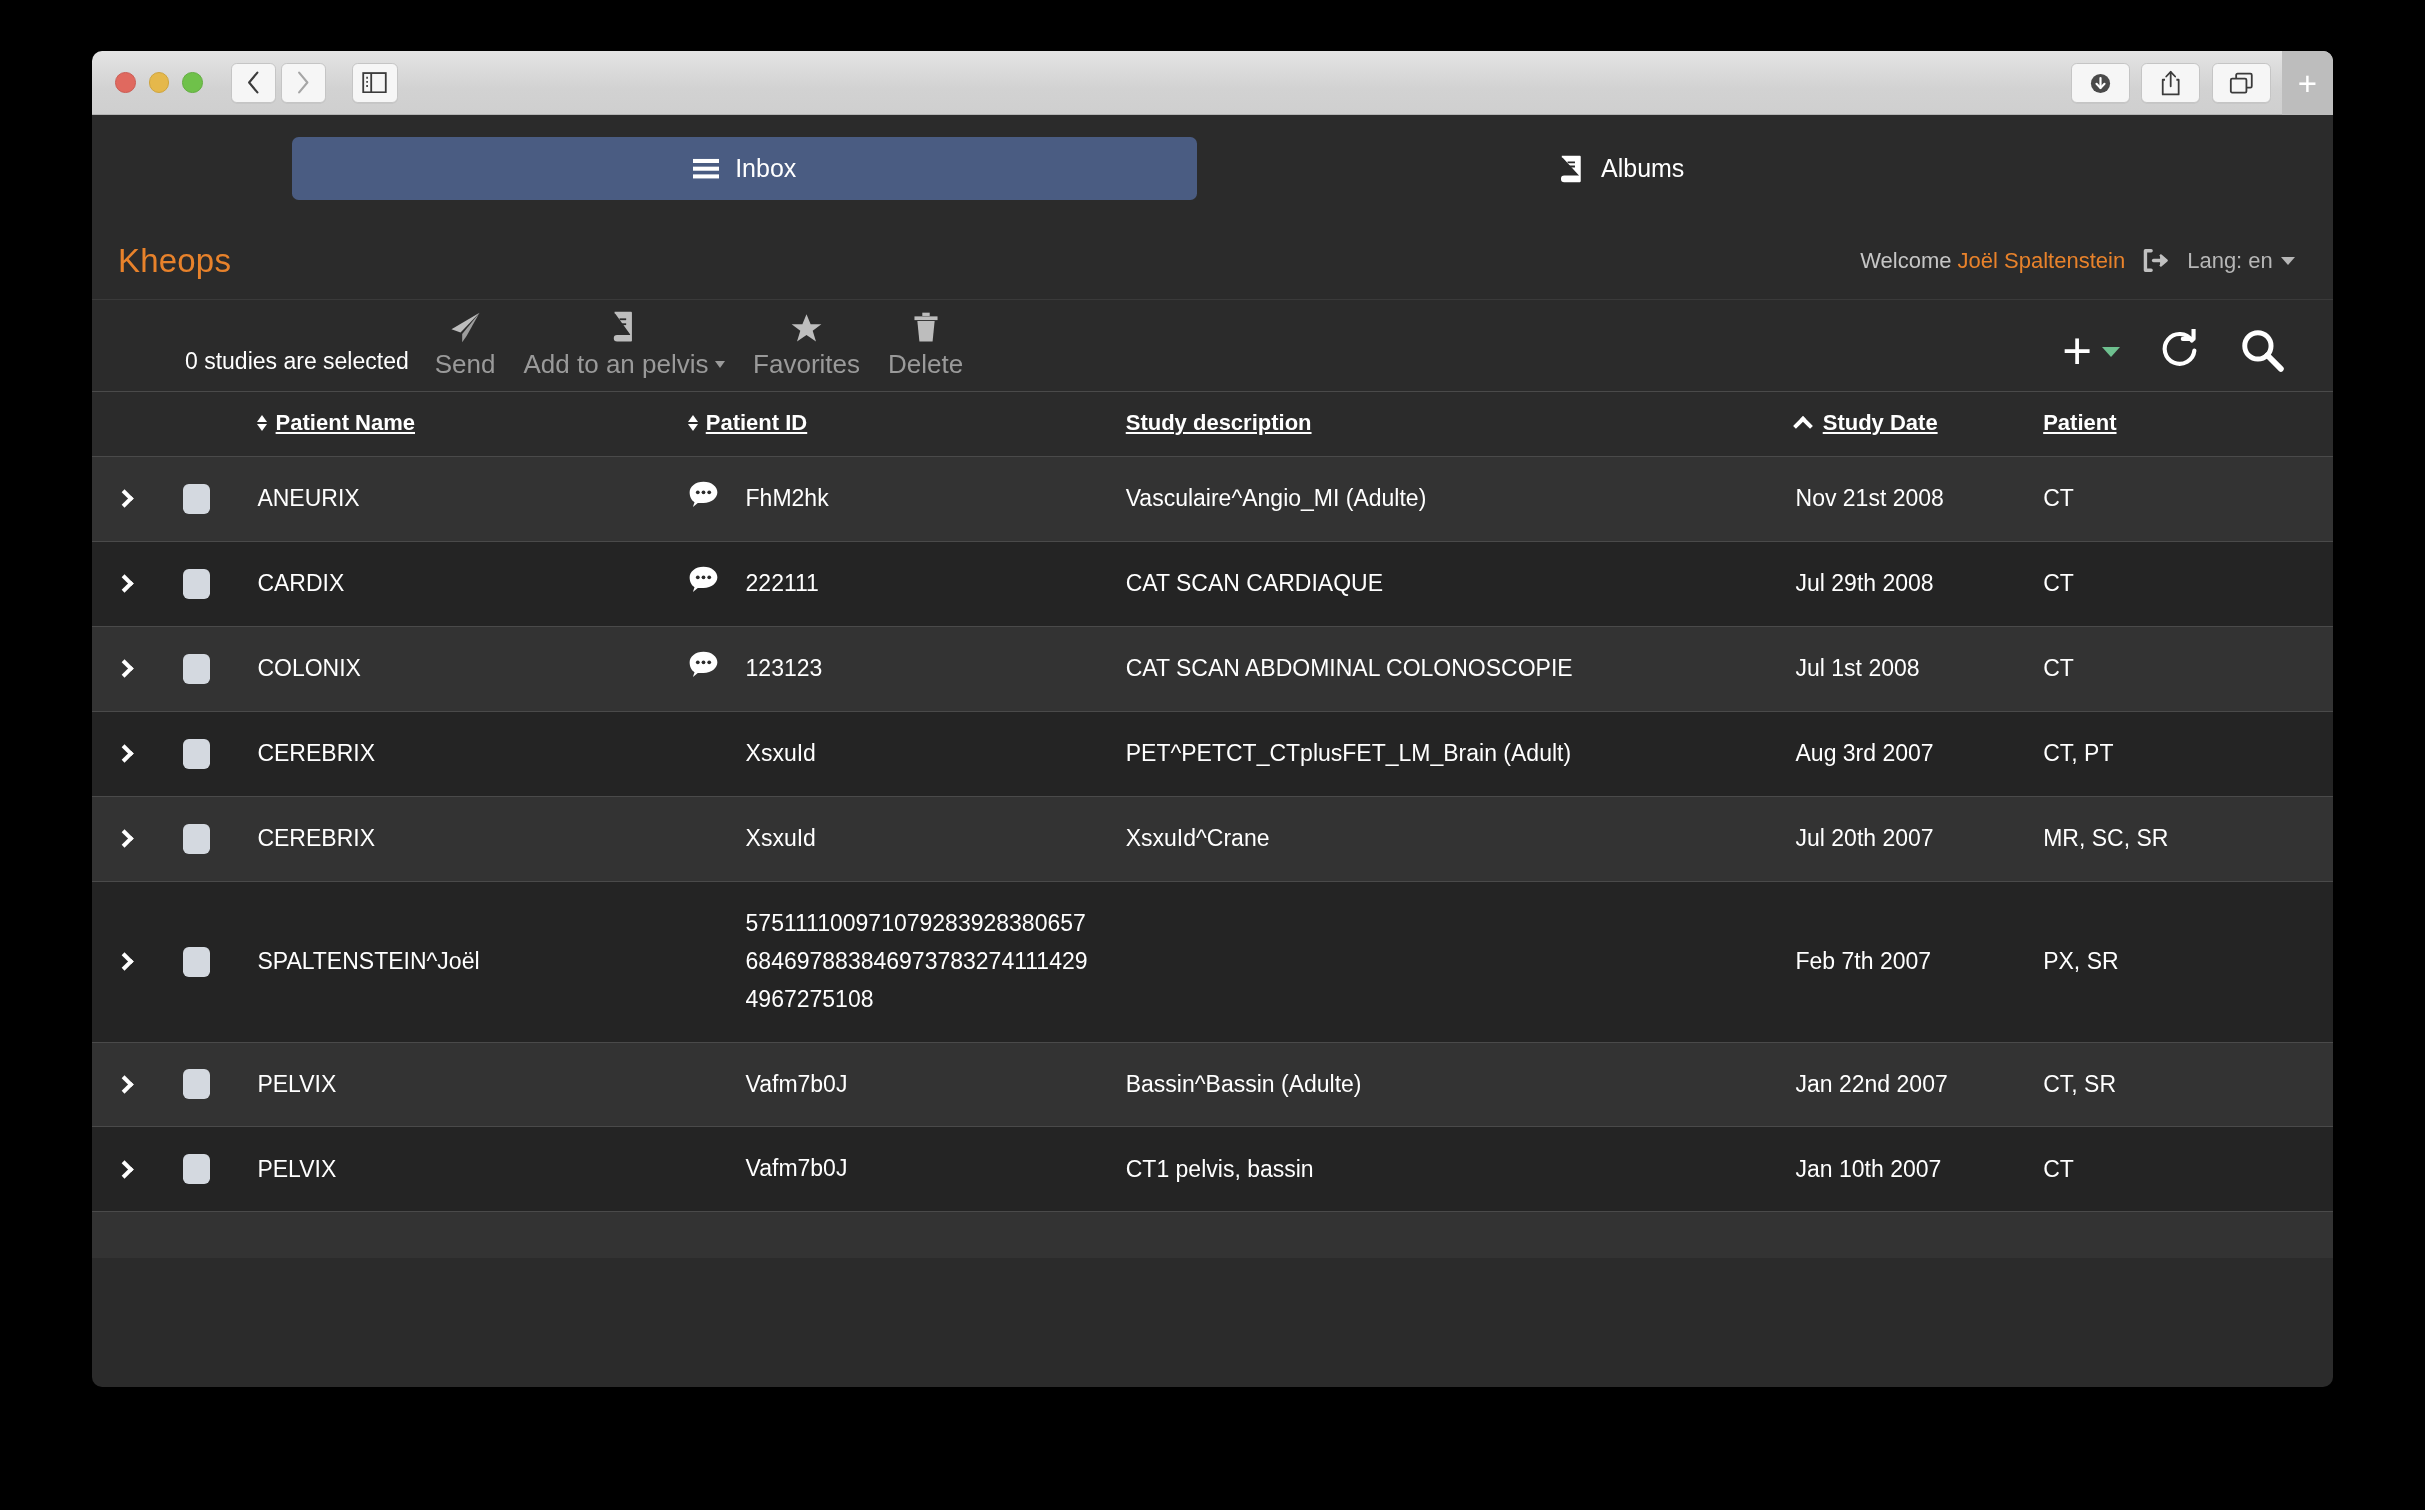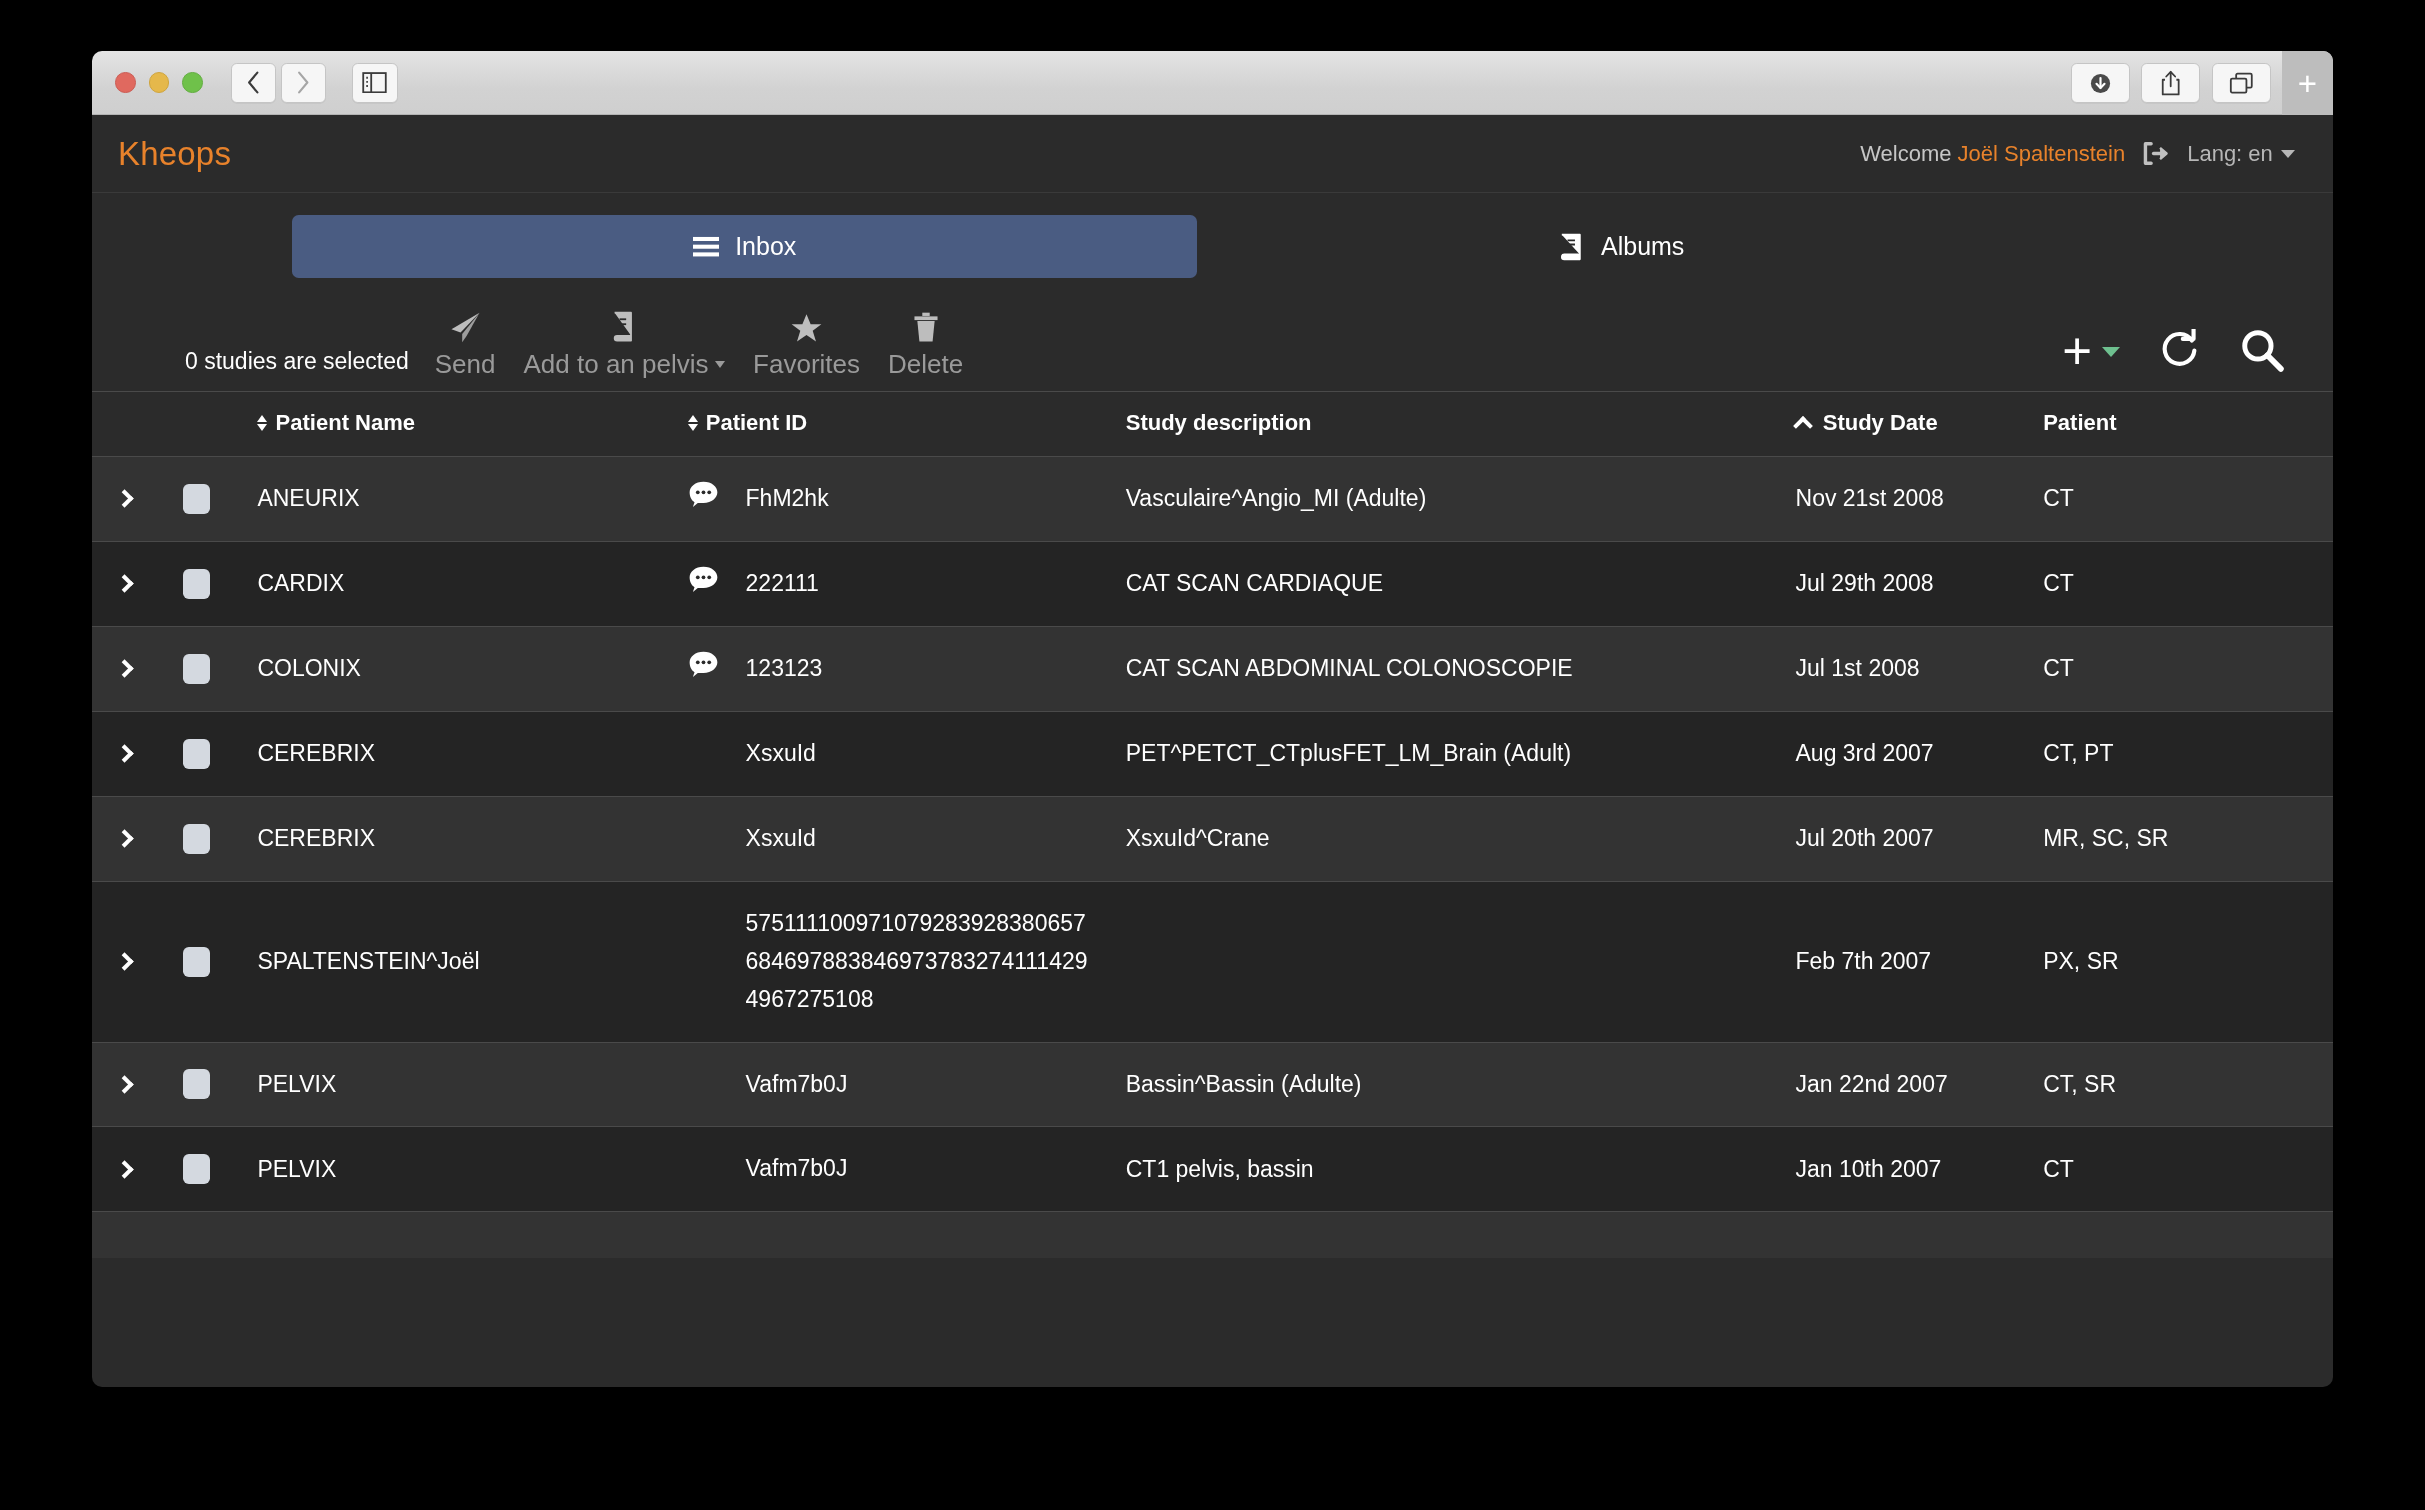--- a/index.html
+++ b/index.html
@@ -184,21 +184,21 @@
   #study-table thead th {
     background: #2b2b2b;
     color: #ffffff;
     font-size: 22px;
     font-weight: bold;
     text-align: left;
     padding: 18px 0 20px 0;
     border-top: 0.8px solid #4a4a4a;
     border-bottom: 0.8px solid #4a4a4a;
   }
-  .th-inner { display: flex; align-items: center; gap: 8.2px; }
+  .th-inner { display: flex; align-items: center; gap: 8.2px; text-decoration: underline; }
   .sort-both { display: inline-flex; flex-direction: column; gap: 2.5px; }
   .tri-up {
     width: 0; height: 0;
     border-left: 5.8px solid transparent;
     border-right: 5.8px solid transparent;
     border-bottom: 7.4px solid #ffffff;
   }
   .tri-down {
     width: 0; height: 0;
     border-left: 5.8px solid transparent;
@@ -306,58 +306,58 @@
           <rect x="2" y="8" width="19" height="17" fill="#f6f6f6" stroke="#3b3b3b" stroke-width="2.2" rx="1.6"></rect>
         </svg>
       </div>
       <div class="plus-tab">
         <span>+</span>
       </div>
     </div>
   </div>
 
   <div id="app">
+
+    <div id="tabs">
+      <div class="tab tab-inbox">
+        <svg width="26" height="21.4" viewBox="0 0 32 26">
+          <rect x="0" y="1" width="32" height="5" fill="#fff"></rect>
+          <rect x="0" y="10.5" width="32" height="5" fill="#fff"></rect>
+          <rect x="0" y="20" width="32" height="5" fill="#fff"></rect>
+        </svg>
+        <span>Inbox</span>
+      </div>
+      <div class="tab tab-albums">
+        <svg width="25" height="28" viewBox="0 0 30 34">
+          <path d="M2 2 H24 V32 H5 a3 3 0 0 1 0 -6 H24" fill="#fff" stroke="#fff" stroke-width="2" stroke-linejoin="round"></path>
+          <line x1="9" y1="9" x2="18" y2="9" stroke="#2b2b2b" stroke-width="2.2"></line>
+          <line x1="9" y1="14" x2="18" y2="14" stroke="#2b2b2b" stroke-width="2.2"></line>
+        </svg>
+        <span>Albums</span>
+      </div>
+    </div>
 
     <div id="app-header">
       <div id="brand">Kheops</div>
       <div class="header-right">
         <div class="welcome">
           <span>Welcome</span>
           <span class="uname">Joël Spaltenstein</span>
         </div>
         <span class="logout-icon">
           <svg width="26" height="23" viewBox="0 0 32 28">
             <path d="M10 2 H3 V26 H10" fill="none" stroke="#c0c0c0" stroke-width="4.2" stroke-linejoin="round" stroke-linecap="round"></path>
             <line x1="13" y1="14" x2="27" y2="14" stroke="#c0c0c0" stroke-width="4.2" stroke-linecap="round"></line>
             <polyline points="21,7 29,14 21,21" fill="#c0c0c0" stroke="#c0c0c0" stroke-width="3" stroke-linejoin="round"></polyline>
           </svg>
         </span>
         <div class="lang">
           <span>Lang: en</span>
           <span class="caret-down-sm"></span>
         </div>
-      </div>
-    </div>
-
-    <div id="tabs">
-      <div class="tab tab-inbox">
-        <svg width="26" height="21.4" viewBox="0 0 32 26">
-          <rect x="0" y="1" width="32" height="5" fill="#fff"></rect>
-          <rect x="0" y="10.5" width="32" height="5" fill="#fff"></rect>
-          <rect x="0" y="20" width="32" height="5" fill="#fff"></rect>
-        </svg>
-        <span>Inbox</span>
-      </div>
-      <div class="tab tab-albums">
-        <svg width="25" height="28" viewBox="0 0 30 34">
-          <path d="M2 2 H24 V32 H5 a3 3 0 0 1 0 -6 H24" fill="#fff" stroke="#fff" stroke-width="2" stroke-linejoin="round"></path>
-          <line x1="9" y1="9" x2="18" y2="9" stroke="#2b2b2b" stroke-width="2.2"></line>
-          <line x1="9" y1="14" x2="18" y2="14" stroke="#2b2b2b" stroke-width="2.2"></line>
-        </svg>
-        <span>Albums</span>
       </div>
     </div>
 
     <div id="action-bar">
       <div class="selected-count">0 studies are selected</div>
       <div class="actions">
 
         <div class="action-btn">
           <span class="glyph">
             <svg width="35" height="33" viewBox="0 0 42 40">

